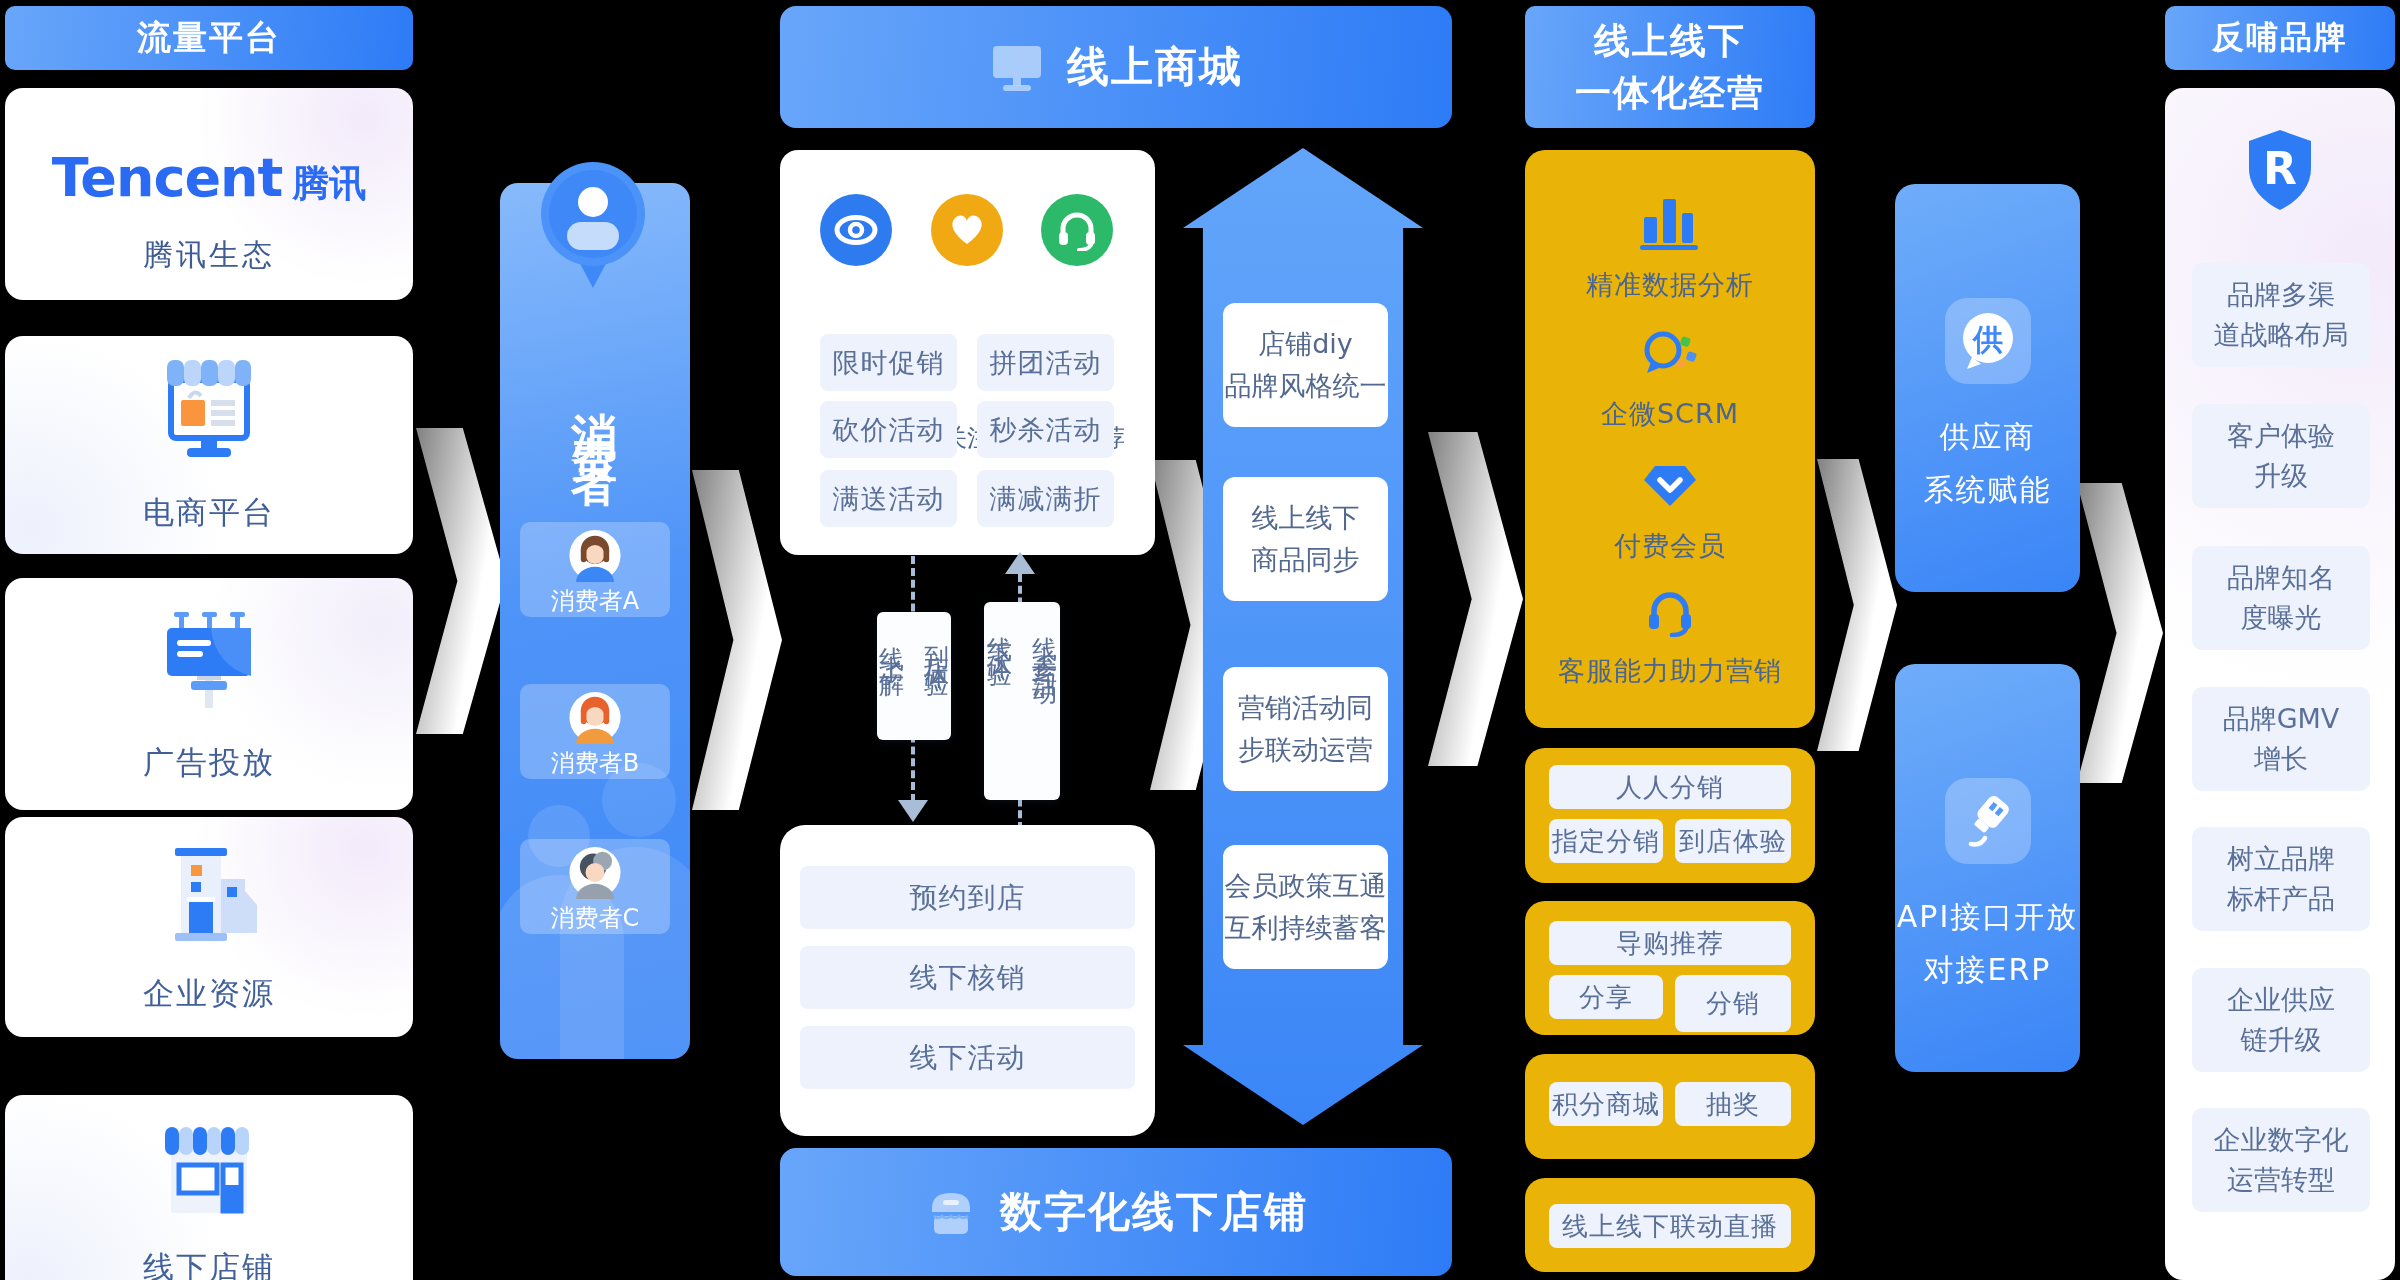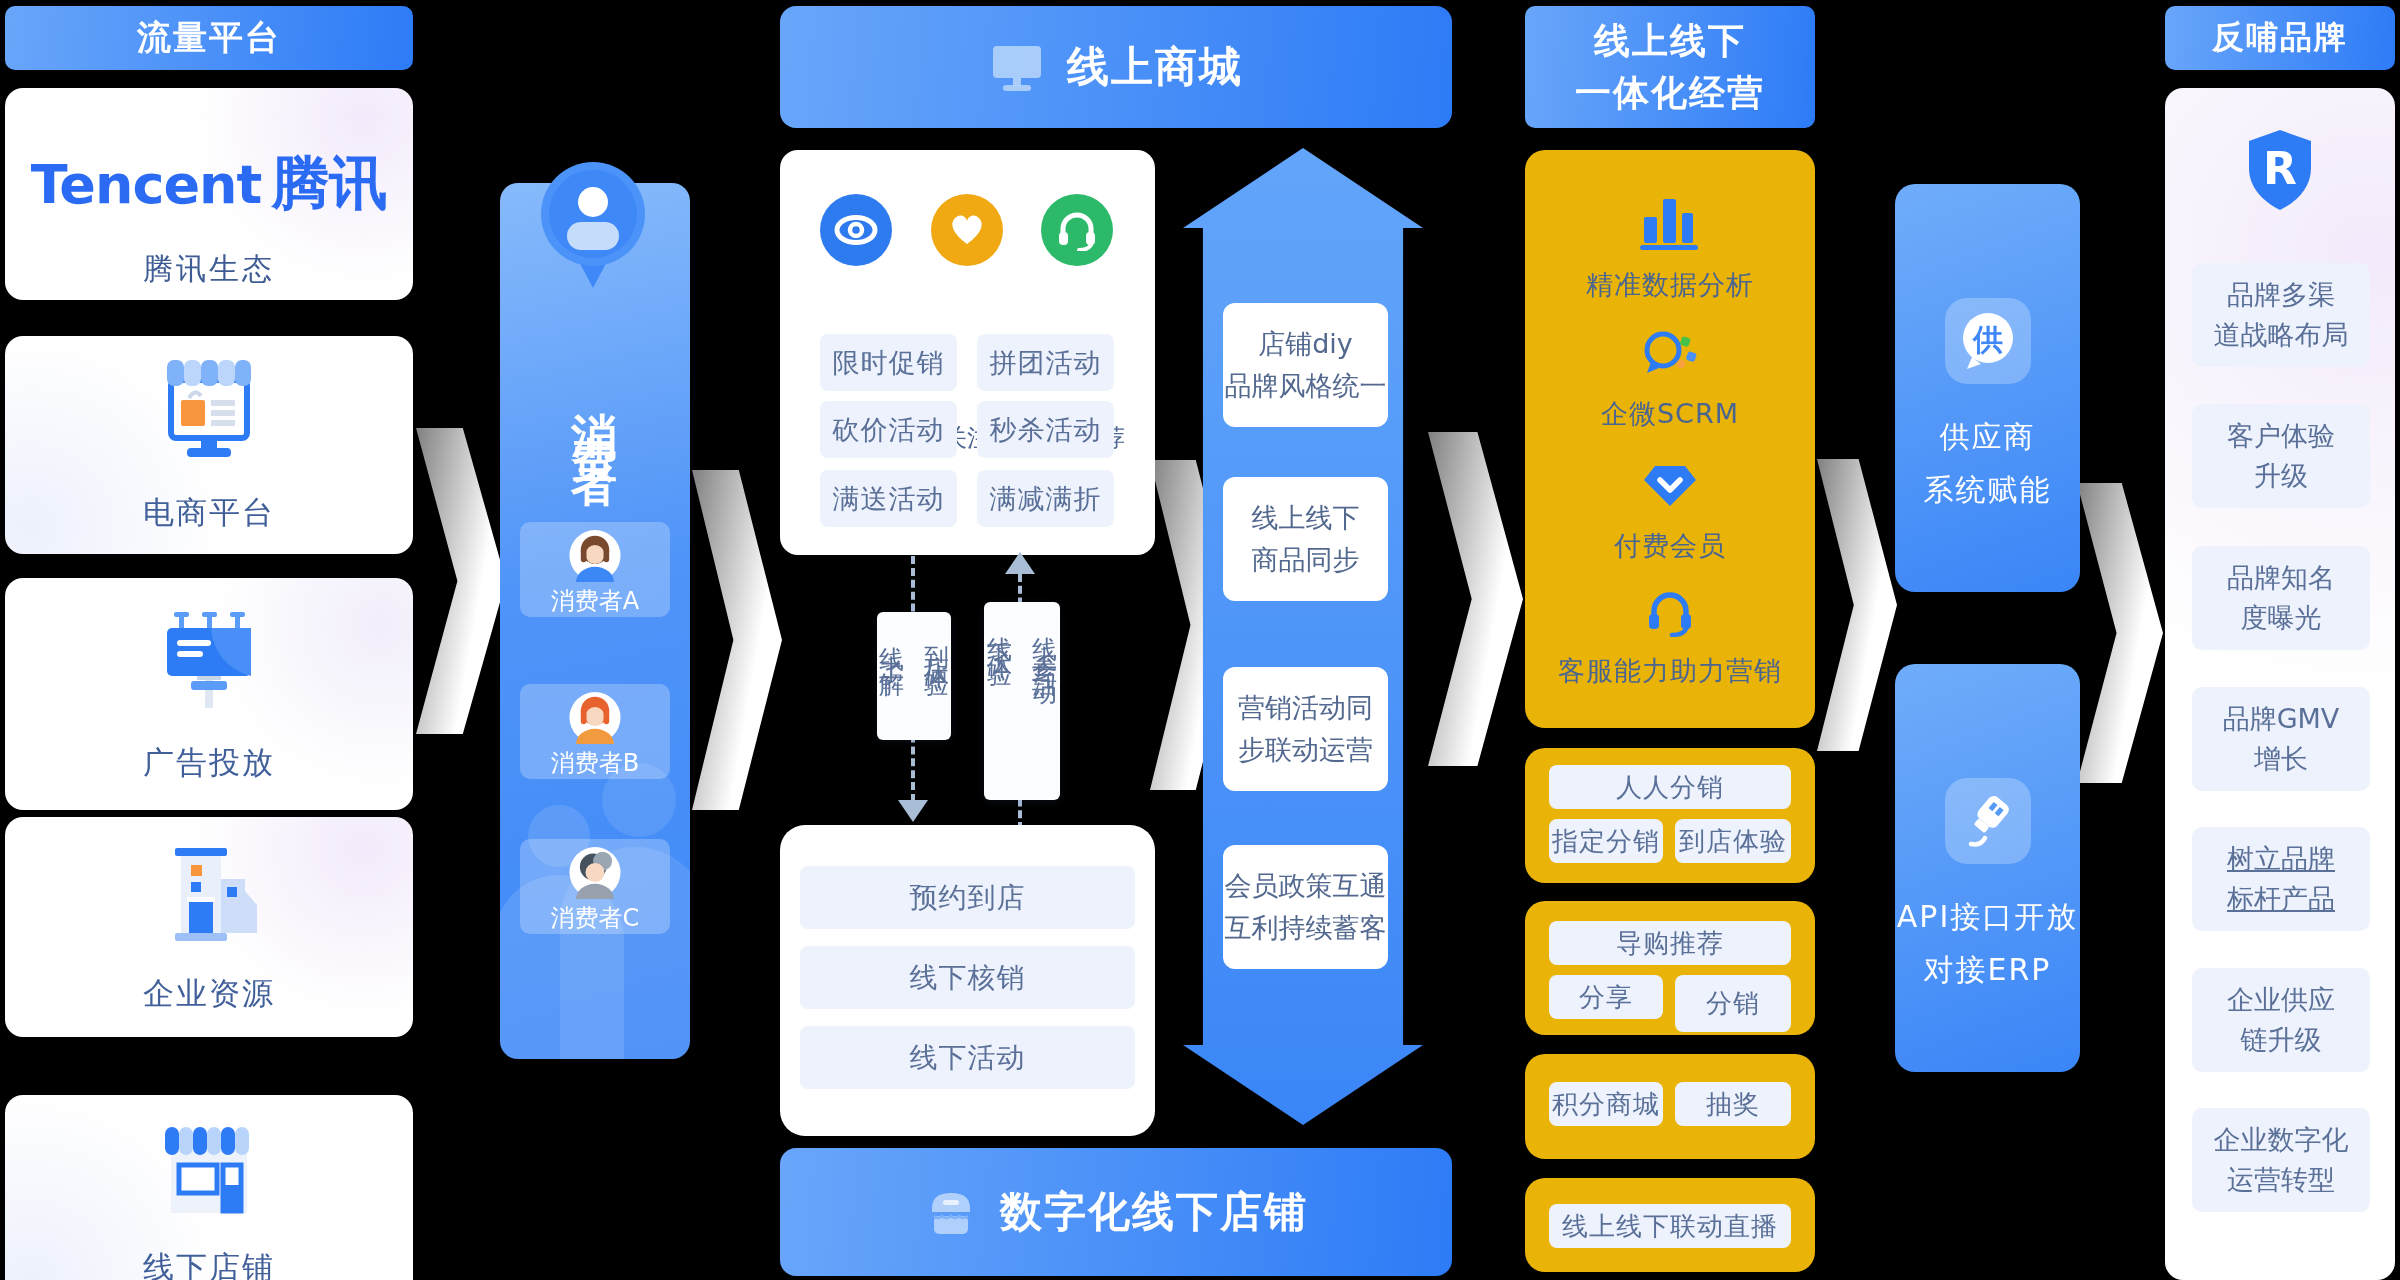--- a/index.html
+++ b/index.html
@@ -68,21 +68,21 @@
   <div class="chev" style="left:1817px;top:459px;width:80px;height:292px;"></div>
   <div class="chev" style="left:2077px;top:483px;width:86px;height:300px;"></div>
 
   <div class="hdr" style="left:5px;top:6px;width:408px;height:64px;">
     <span>流量平台</span>
   </div>
 
   <div class="card deco1" style="left:5px;top:88px;width:408px;height:212px;display:flex;flex-direction:column;align-items:center;justify-content:center;gap:26px;">
     <div class="brandlogo">
       <span style="font-size:54px;letter-spacing:-1px;">Tencent</span>
-      <span style="font-size:58px;margin-top:46px;">腾讯</span>
+      <span style="font-size:37px;margin-top:46px;">腾讯</span>
     </div>
     <div style="color:#3e5c93;font-size:30px;letter-spacing:3px;">腾讯生态</div>
   </div>
 
   <div class="card itemcard deco2" style="left:5px;top:336px;width:408px;height:218px;">
     <svg width="128" height="110" viewBox="0 0 128 110">
       <rect x="26" y="24" width="76" height="58" rx="5" fill="#fff" stroke="#2e7cf5" stroke-width="6"></rect>
       <rect x="56" y="82" width="16" height="11" fill="#2e7cf5"></rect>
       <rect x="42" y="92" width="44" height="9" rx="4" fill="#2e7cf5"></rect>
       <rect x="22" y="4" width="17" height="26" rx="7" fill="#7fb2f9"></rect>
@@ -425,21 +425,21 @@
 升级</span>
     </div>
   <div class="benefit" style="top:546px;">
       <span class="preline">品牌知名
 度曝光</span>
     </div>
   <div class="benefit" style="top:687px;">
       <span class="preline">品牌GMV
 增长</span>
     </div>
-  <div class="benefit" style="top:827px;text-decoration:underline;">
+  <div class="benefit" style="top:827px;">
       <span class="preline">树立品牌
 标杆产品</span>
     </div>
   <div class="benefit" style="top:968px;">
       <span class="preline">企业供应
 链升级</span>
     </div>
   <div class="benefit" style="top:1108px;">
       <span class="preline">企业数字化
 运营转型</span>

